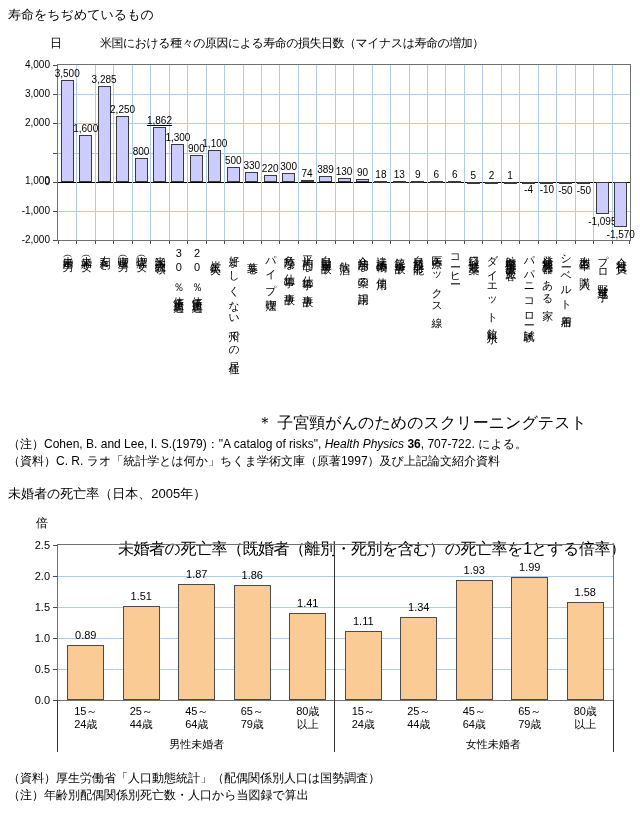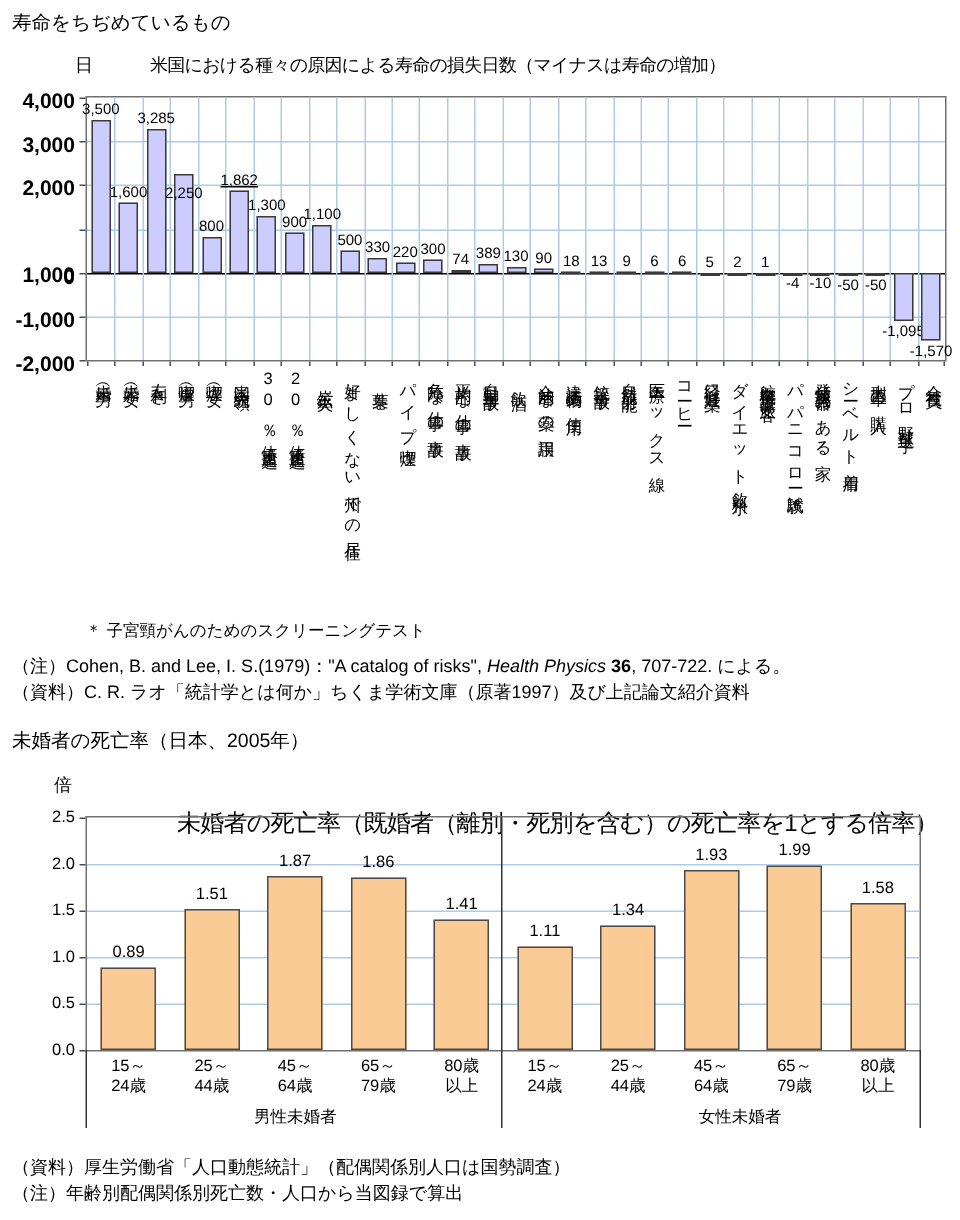--- a/index.html
+++ b/index.html
@@ -9,23 +9,23 @@
     font-family:"Liberation Sans","DejaVu Sans",sans-serif;overflow:hidden;
   }
   .abs{position:absolute;}
   .pagetitle{left:8px;top:6px;font-size:13px;}
   .sectitle{left:8px;top:485px;font-size:13px;}
 
   
   .t1-unit{left:50px;top:35px;font-size:12px;}
   .t1-title{left:100px;top:35px;font-size:12px;letter-spacing:-0.5px;white-space:nowrap;}
   #plot1{left:57px;top:64px;width:572px;height:175px;border:1px solid #707070;overflow:visible;}
-  #yaxis1{left:4px;top:65px;width:46px;height:175px;font-size:14px;font-weight:bold;}
+  #yaxis1{left:4px;top:65px;width:46px;height:175px;font-size:10px;}
   #cats1{left:58px;top:247px;width:572px;height:176px;font-size:11px;}
-  .t1-footnote{left:57px;top:413px;width:530px;text-align:left;font-size:11px;}
+  .t1-footnote{left:57px;top:413px;width:530px;text-align:right;font-size:16px;}
   .notes1{left:8px;top:436px;font-size:12px;line-height:17px;white-space:nowrap;}
 
   
   .t2-unit{left:36px;top:515px;font-size:12px;}
   .t2-title{left:118px;top:539px;font-size:16px;letter-spacing:-0.5px;white-space:nowrap;}
   #plot2{left:57px;top:544px;width:555px;height:155px;border:1px solid #707070;overflow:visible;}
   #yaxis2{left:8px;top:545px;width:42px;height:155px;font-size:11px;}
   #ages2{left:58px;top:705px;width:555px;font-size:11px;}
   #groups2{left:58px;top:737px;width:555px;font-size:11px;}
   .vline{width:1px;background:#333;}
@@ -145,21 +145,21 @@
     <div class="xtickmark" style="left: 535.097px;"></div>
     <div class="xtickmark" style="left: 553.548px;"></div>
     <div class="xtickmark" style="left: 571px;"></div>
     <div class="bar bar1" style="left: 2.72581px; width: 13px; top: 14.5833px; height: 102.083px;"></div>
     <div class="barlabel lbl1" style="left: -20.7742px; top: 2.58333px;">3,500</div>
     <div class="bar bar1" style="left: 21.1774px; width: 13px; top: 70px; height: 46.6667px;"></div>
     <div class="barlabel lbl1" style="left: -2.32258px; top: 58px;">1,600</div>
     <div class="bar bar1" style="left: 39.629px; width: 13px; top: 20.8542px; height: 95.8125px;"></div>
     <div class="barlabel lbl1" style="left: 16.129px; top: 8.85417px;">3,285</div>
     <div class="bar bar1" style="left: 58.0806px; width: 13px; top: 51.0417px; height: 65.625px;"></div>
-    <div class="barlabel lbl1" style="left: 34.5806px; top: 39.0417px; margin-top: 20px;">2,250</div>
+    <div class="barlabel lbl1" style="left: 34.5806px; top: 39.0417px;">2,250</div>
     <div class="bar bar1" style="left: 76.5323px; width: 13px; top: 93.3333px; height: 23.3333px;"></div>
     <div class="barlabel lbl1" style="left: 53.0323px; top: 81.3333px;">800</div>
     <div class="bar bar1" style="left: 94.9839px; width: 13px; top: 62.3583px; height: 54.3083px;"></div>
     <div class="barlabel lbl1" style="left: 71.4839px; top: 50.3583px; text-decoration: underline;">1,862</div>
     <div class="bar bar1" style="left: 113.435px; width: 13px; top: 78.75px; height: 37.9167px;"></div>
     <div class="barlabel lbl1" style="left: 89.9355px; top: 66.75px;">1,300</div>
     <div class="bar bar1" style="left: 131.887px; width: 13px; top: 90.4167px; height: 26.25px;"></div>
     <div class="barlabel lbl1" style="left: 108.387px; top: 78.4167px;">900</div>
     <div class="bar bar1" style="left: 150.339px; width: 13px; top: 84.5833px; height: 32.0833px;"></div>
     <div class="barlabel lbl1" style="left: 126.839px; top: 72.5833px;">1,100</div>

